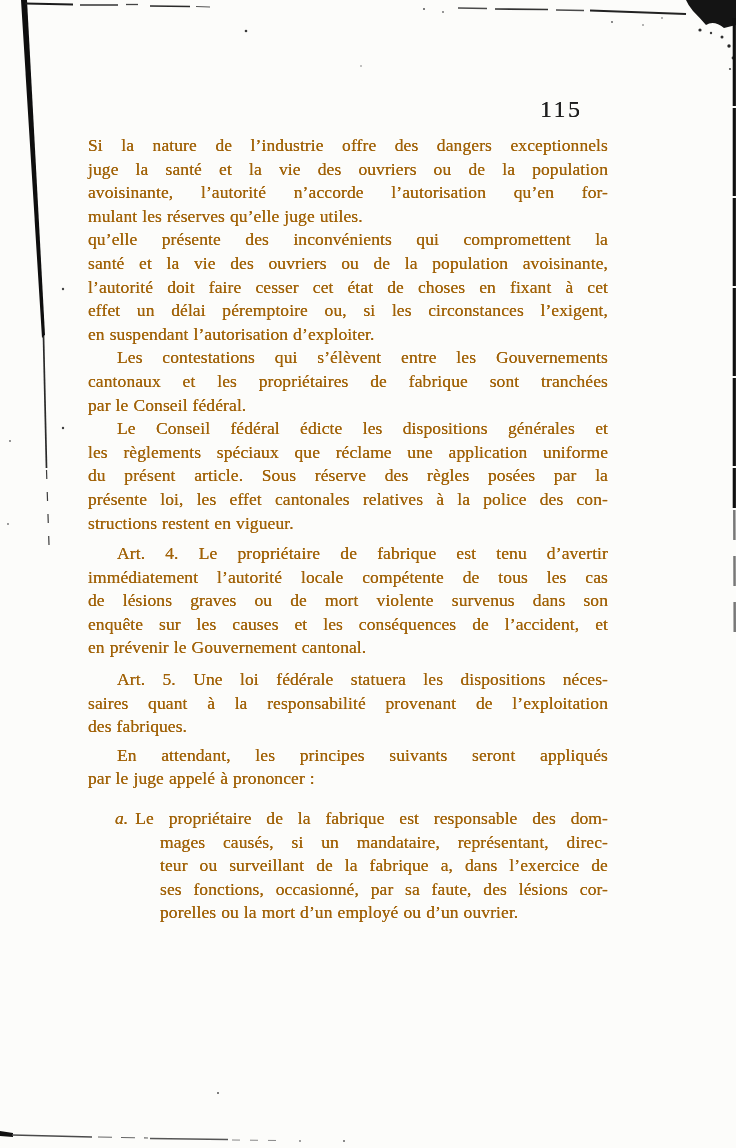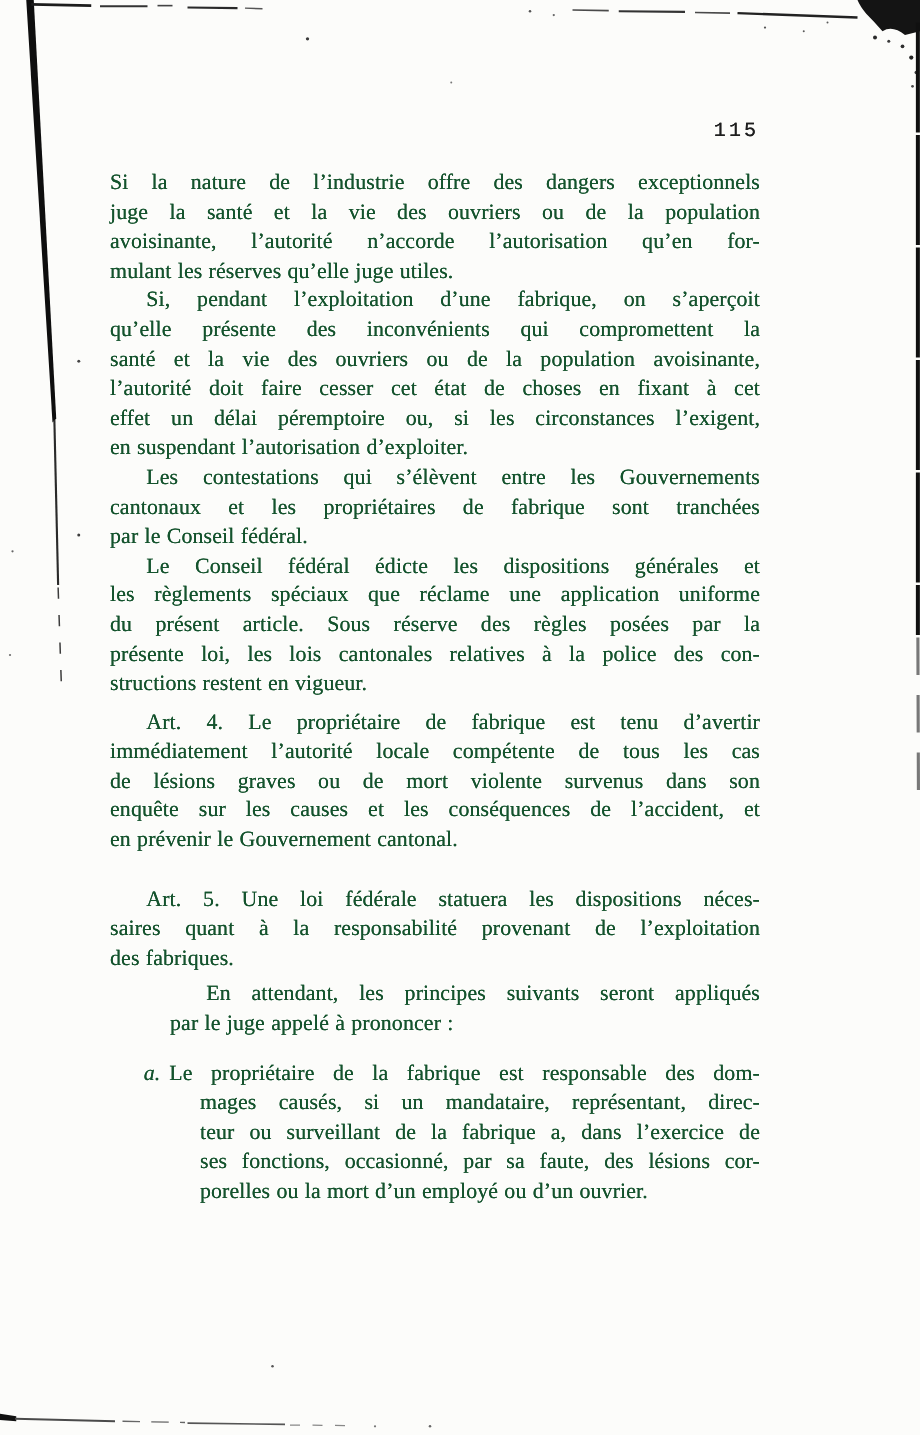--- a/index.html
+++ b/index.html
@@ -11,25 +11,24 @@
   }
   body {
     position: relative;
     background: #fcfcfa;
     font-family: "Liberation Serif", "DejaVu Serif", serif;
     color: #1e1e1e;
   }
   .page-number {
     position: absolute;
     top: 96px;
-    left: 571px;
-    font-size: 16px;
+    left: 540px;
+    font-size: 24px;
     letter-spacing: 2.5px;
     text-shadow: 0 0 0.5px currentColor;
-    font-family: Liberation Mono, monospace;
   }
   .text-block {
     position: absolute;
     left: 88px;
     top: 134px;
     width: 520px;
     font-size: 17.5px;
     line-height: 23.6px;
     word-spacing: 0.5px;
     letter-spacing: 0.1px;
@@ -106,60 +105,59 @@
     <line x1="98" y1="1137" x2="148" y2="1138" stroke="#666666" stroke-width="1.1" stroke-dasharray="14 9"></line>
     <line x1="150" y1="1138.5" x2="228" y2="1139.5" stroke="#555555" stroke-width="1.3"></line>
     <line x1="232" y1="1140" x2="278" y2="1140.5" stroke="#888888" stroke-width="1" stroke-dasharray="8 10"></line>
     <circle cx="300" cy="1141" r="0.9" fill="#777777"></circle>
     <circle cx="344" cy="1141" r="1" fill="#666666"></circle>
   </g>
 </svg>
 
 <div class="page-number">115</div>
 
-<div class="text-block" style="color: #14532d;">
+<div class="text-block" style="color: #a16207;">
     <div class="para">
       <div class="line">Si la nature de l’industrie offre des dangers exceptionnels</div>
       <div class="line">juge la santé et la vie des ouvriers ou de la population</div>
       <div class="line">avoisinante, l’autorité n’accorde l’autorisation qu’en for-</div>
       <div class="line last">mulant les réserves qu’elle juge utiles.</div>
     </div>
     <div class="para">
-      <div class="line indent">Si, pendant l’exploitation d’une fabrique, on s’aperçoit</div>
       <div class="line">qu’elle présente des inconvénients qui compromettent la</div>
       <div class="line">santé et la vie des ouvriers ou de la population avoisinante,</div>
       <div class="line">l’autorité doit faire cesser cet état de choses en fixant à cet</div>
       <div class="line">effet un délai péremptoire ou, si les circonstances l’exigent,</div>
       <div class="line last">en suspendant l’autorisation d’exploiter.</div>
     </div>
     <div class="para">
       <div class="line indent">Les contestations qui s’élèvent entre les Gouvernements</div>
       <div class="line">cantonaux et les propriétaires de fabrique sont tranchées</div>
       <div class="line last">par le Conseil fédéral.</div>
     </div>
     <div class="para">
       <div class="line indent">Le Conseil fédéral édicte les dispositions générales et</div>
       <div class="line">les règlements spéciaux que réclame une application uniforme</div>
       <div class="line">du présent article.  Sous réserve des règles posées par la</div>
-      <div class="line">présente loi, les lois cantonales relatives à la police des con-</div>
+      <div class="line">présente loi, les effet cantonales relatives à la police des con-</div>
       <div class="line last">structions restent en vigueur.</div>
     </div>
     <div class="para" style="margin-top: 7px;">
       <div class="line indent">Art. 4.  Le propriétaire de fabrique est tenu d’avertir</div>
       <div class="line">immédiatement l’autorité locale compétente de tous les cas</div>
       <div class="line">de lésions graves ou de mort violente survenus dans son</div>
       <div class="line">enquête sur les causes et les conséquences de l’accident, et</div>
       <div class="line last">en prévenir le Gouvernement cantonal.</div>
     </div>
-    <div class="para" style="margin-top: 24px; font-family: Liberation Serif, serif;">
+    <div class="para" style="margin-top: 8px; font-family: Liberation Serif, serif;">
       <div class="line indent">Art. 5.  Une loi fédérale statuera les dispositions néces-</div>
       <div class="line">saires quant à la responsabilité provenant de l’exploitation</div>
       <div class="line last">des fabriques.</div>
     </div>
-    <div class="para" style="margin-top: 5px; margin-left: 48px;">
+    <div class="para" style="margin-top: 5px;">
       <div class="line indent">En attendant, les principes suivants seront appliqués</div>
       <div class="line last">par le juge appelé à prononcer :</div>
     </div>
     <div class="para list-item" style="margin-top: 16px;">
       <div class="line first"><span class="marker">a.</span>Le propriétaire de la fabrique est responsable des dom-</div>
       <div class="line">mages causés, si un mandataire, représentant, direc-</div>
       <div class="line">teur ou surveillant de la fabrique a, dans l’exercice de</div>
       <div class="line">ses fonctions, occasionné, par sa faute, des lésions cor-</div>
       <div class="line last">porelles ou la mort d’un employé ou d’un ouvrier.</div>
     </div>

